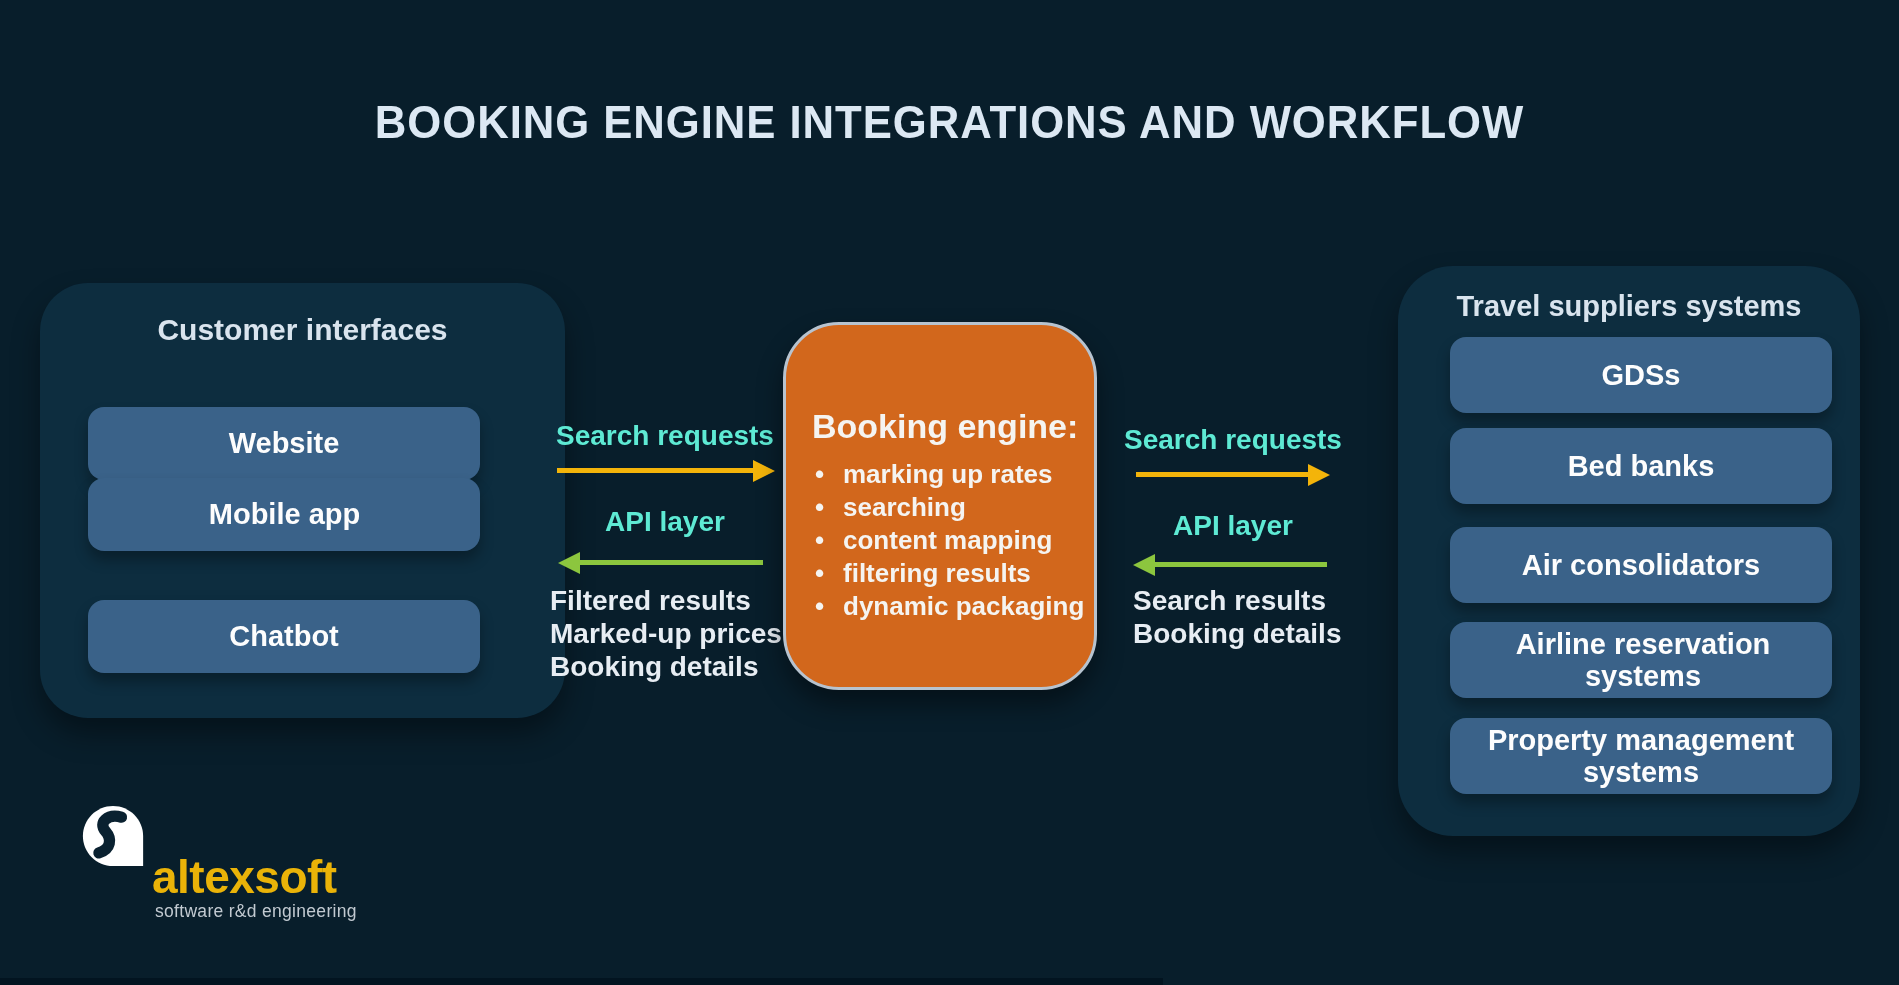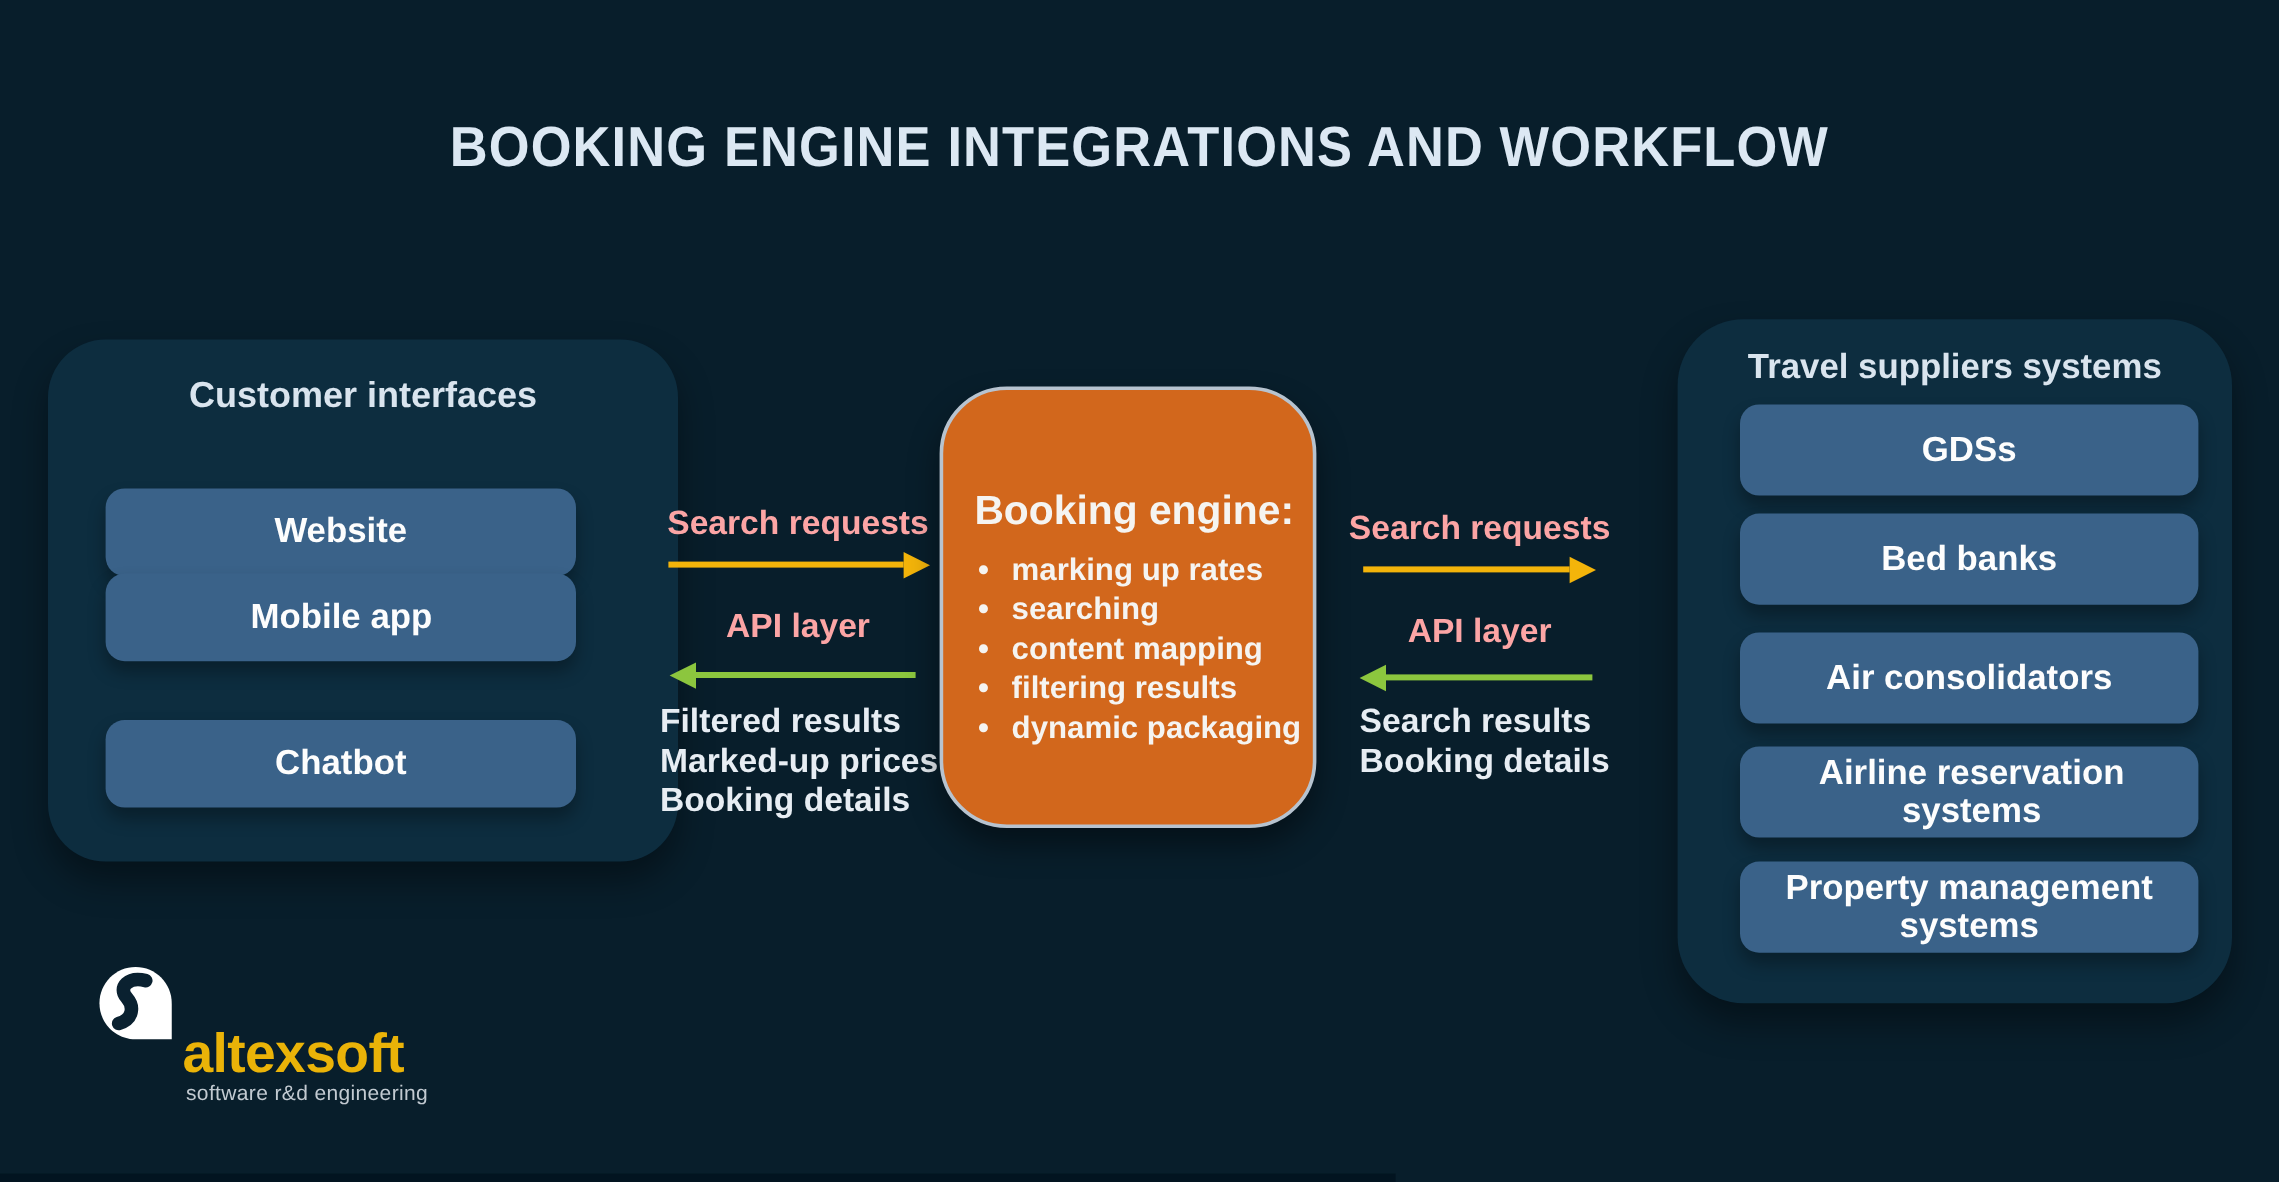--- a/index.html
+++ b/index.html
@@ -44,21 +44,21 @@
     position:absolute; left:783px; top:322px; width:314px; height:368px;
     background:var(--engine,#d2671c); border:3px solid var(--engine-border,#b7c3cf);
     border-radius:56px; box-sizing:border-box;
     box-shadow:0 14px 26px rgba(0,0,0,.42);
     color:#f5f4f1; padding:66px 12px 0 26px;
   }
   .engine-title { font-size:34px; font-weight:700; margin:16px 0 12px 0; }
   .bullet { font-size:26px; font-weight:700; line-height:33px; white-space:nowrap; }
   .bullet::before { content:"\2022"; display:inline-block; width:28px; padding-left:3px; }
   
-  .flow-label { position:absolute; color:#fca5a5; font-size:28px; font-weight:700; }
+  .flow-label { position:absolute; color:#5eead4; font-size:28px; font-weight:700; }
   .centered { width:240px; text-align:center; }
   .response { position:absolute; color:#e7edf3; font-size:28px; font-weight:700; line-height:33px; }
   .arrow { position:absolute; height:5px; background:currentColor; }
   .arrow.right::after {
     content:""; position:absolute; right:-22px; top:-8.5px;
     border-left:22px solid; border-top:11px solid transparent; border-bottom:11px solid transparent;
   }
   .arrow.left::before {
     content:""; position:absolute; left:-22px; top:-8.5px;
     border-right:22px solid; border-top:11px solid transparent; border-bottom:11px solid transparent;

